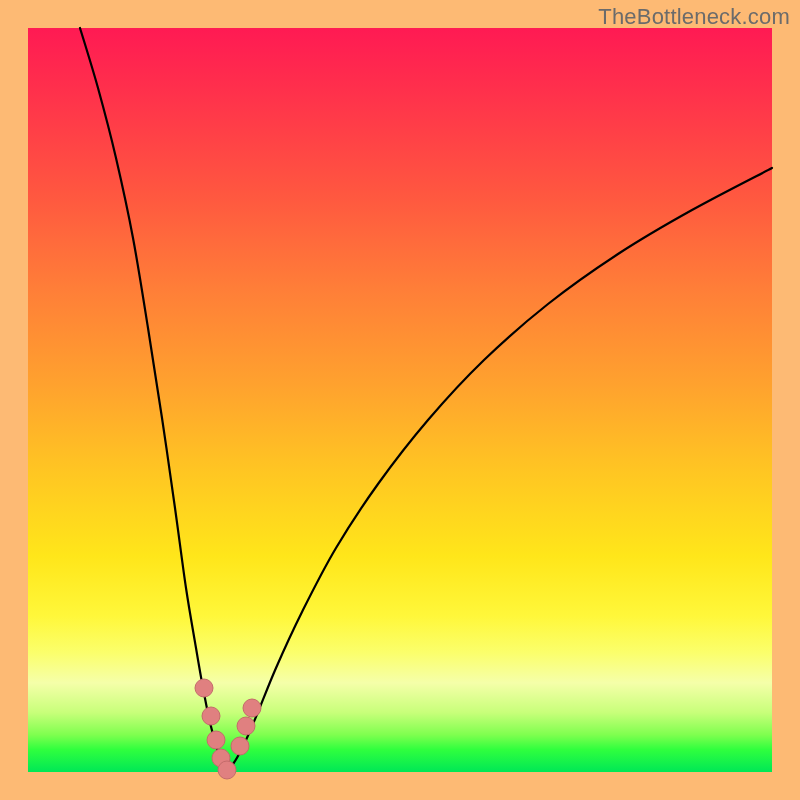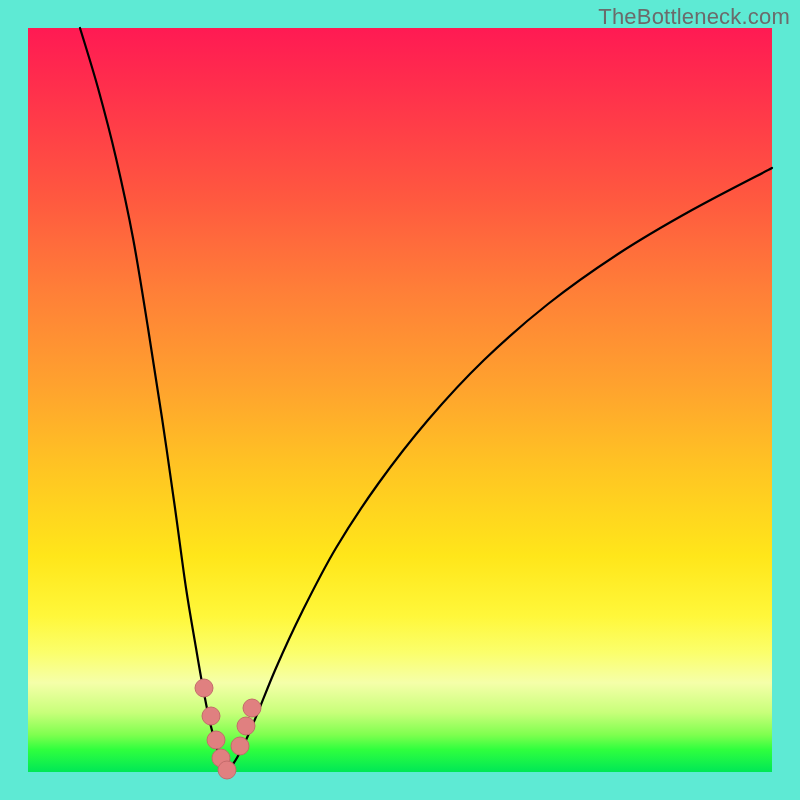--- a/index.html
+++ b/index.html
@@ -10,21 +10,21 @@
     background: #000;
     overflow: hidden;
     font-family: Arial, Helvetica, sans-serif;
   }
   .frame {
     position: absolute;
     top: 0;
     left: 0;
     width: 800px;
     height: 800px;
-    background: #5eead4;
+    background: #fdba74;
   }
   .plot {
     position: absolute;
     top: 28px;
     left: 28px;
     width: 744px;
     height: 744px;
     
     background: linear-gradient(to bottom,
       #ff1a53 0%,

